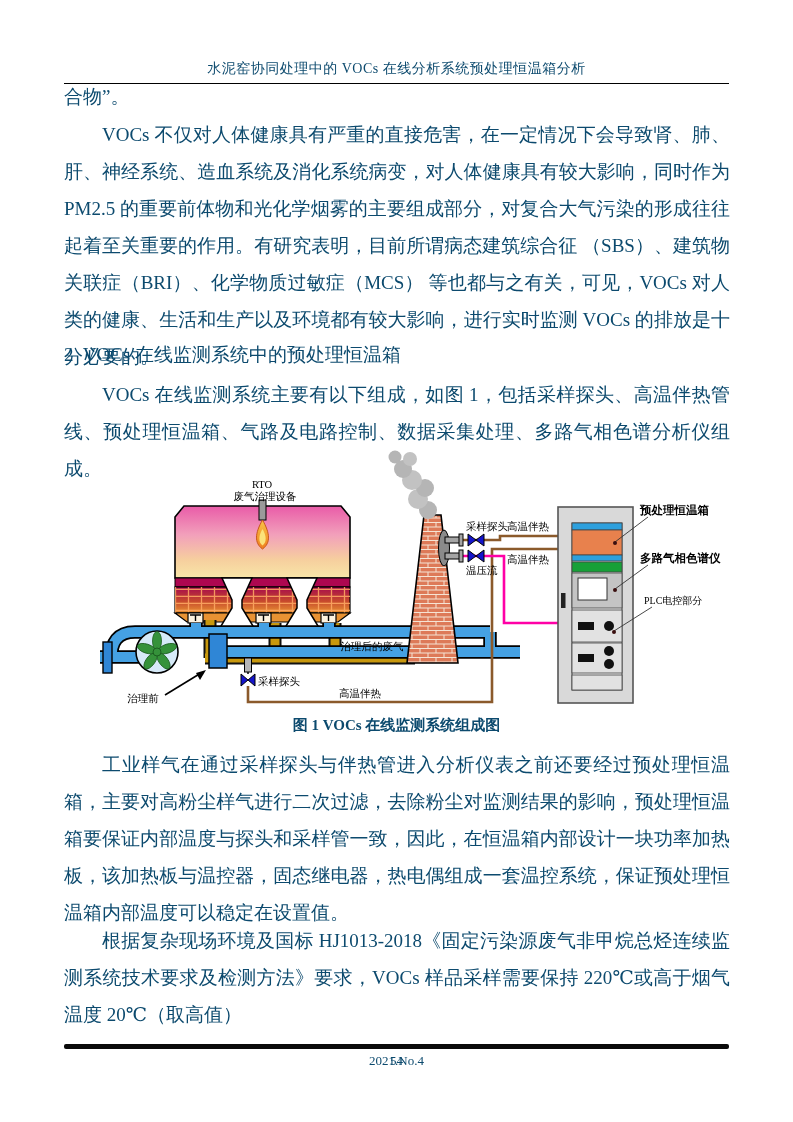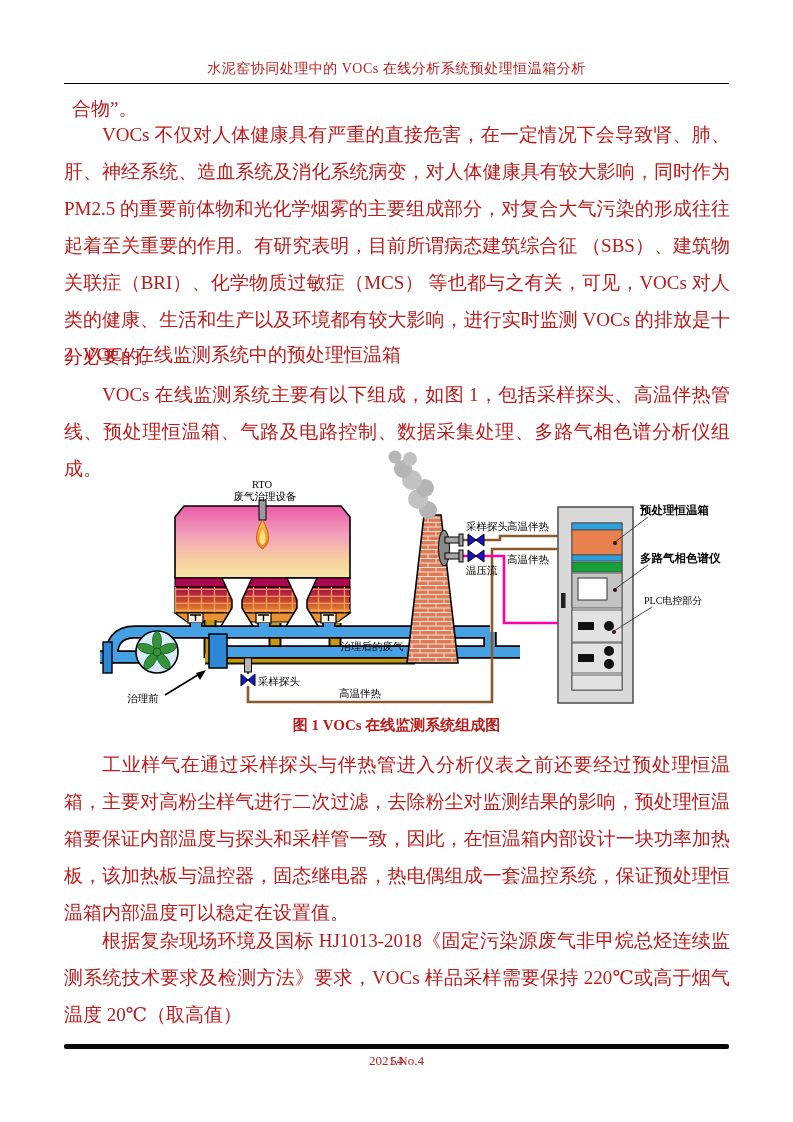--- a/index.html
+++ b/index.html
@@ -1,18 +1,18 @@
 <!DOCTYPE html>
 <html><head>
 <meta charset="utf-8">
 <style>
   html,body{margin:0;padding:0;background:#ffffff;}
   .page{
     position:relative;width:793px;height:1122px;background:#ffffff;
-    font-family:"Liberation Serif","DejaVu Serif",serif;color:#b91c1c;overflow:hidden;
+    font-family:"Liberation Serif","DejaVu Serif",serif;color:#0c4a6e;overflow:hidden;
   }
   .hdr{
     position:absolute;top:60px;left:64px;width:665px;text-align:center;
     font-size:14px;letter-spacing:.5px;
   }
   .hdr-line{position:absolute;top:83px;left:64px;width:665px;height:0;border-top:1.6px solid #000;}
   .para{
     position:absolute;left:64px;width:666px;font-size:19px;line-height:37px;
     text-align:justify;text-justify:inter-ideograph;white-space:pre-wrap;
   }
@@ -32,21 +32,21 @@
   svg text{font-family:"Liberation Serif","DejaVu Serif",serif;fill:#000;}
 </style>
 </head>
 <body>
 
 <div class="page">
 
   <div class="hdr">水泥窑协同处理中的 VOCs 在线分析系统预处理恒温箱分析</div>
   <div class="hdr-line"></div>
 
-  <div class="para" style="top:90px;margin-left:8px;">合物”。</div>
+  <div class="para" style="top:78px;">合物”。</div>
 
   <div class="para indent" style="top:116px;">VOCs 不仅对人体健康具有严重的直接危害，在一定情况下会导致肾、肺、肝、神经系统、造血系统及消化系统病变，对人体健康具有较大影响，同时作为 PM2.5 的重要前体物和光化学烟雾的主要组成部分，对复合大气污染的形成往往起着至关重要的作用。有研究表明，目前所谓病态建筑综合征 （SBS）、建筑物关联症（BRI）、化学物质过敏症（MCS） 等也都与之有关，可见，VOCs 对人类的健康、生活和生产以及环境都有较大影响，进行实时监测 VOCs 的排放是十分必要的。</div>
 
   <div class="h2">2  VOCs 在线监测系统中的预处理恒温箱</div>
 
   <div class="para indent" style="top:376px;">VOCs 在线监测系统主要有以下组成，如图 1，包括采样探头、高温伴热管线、预处理恒温箱、气路及电路控制、数据采集处理、多路气相色谱分析仪组成。</div>
 
   <div class="figwrap">
     <svg width="793" height="266" viewBox="0 0 793 266">
       <defs>

